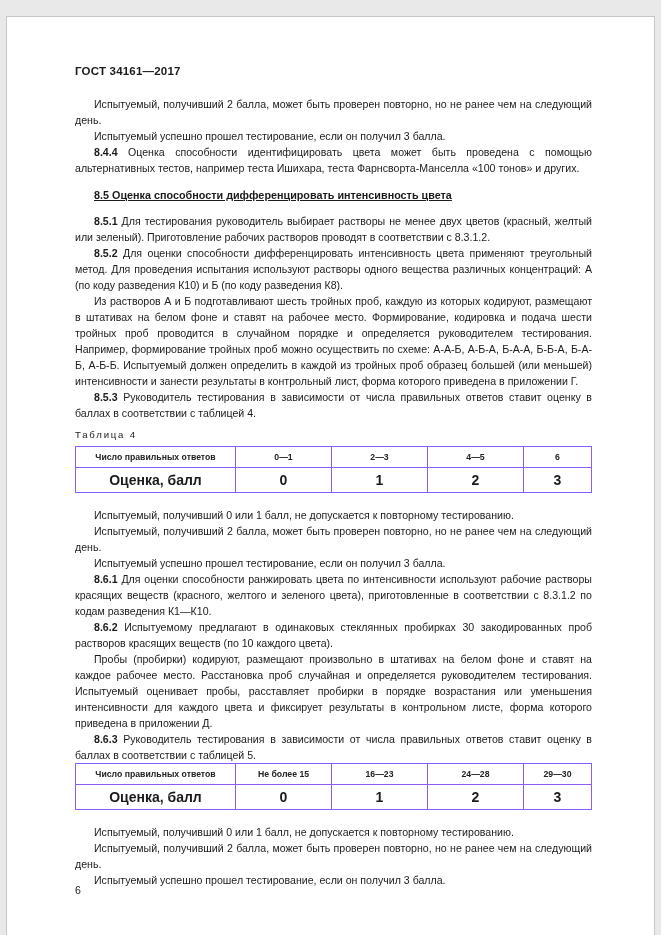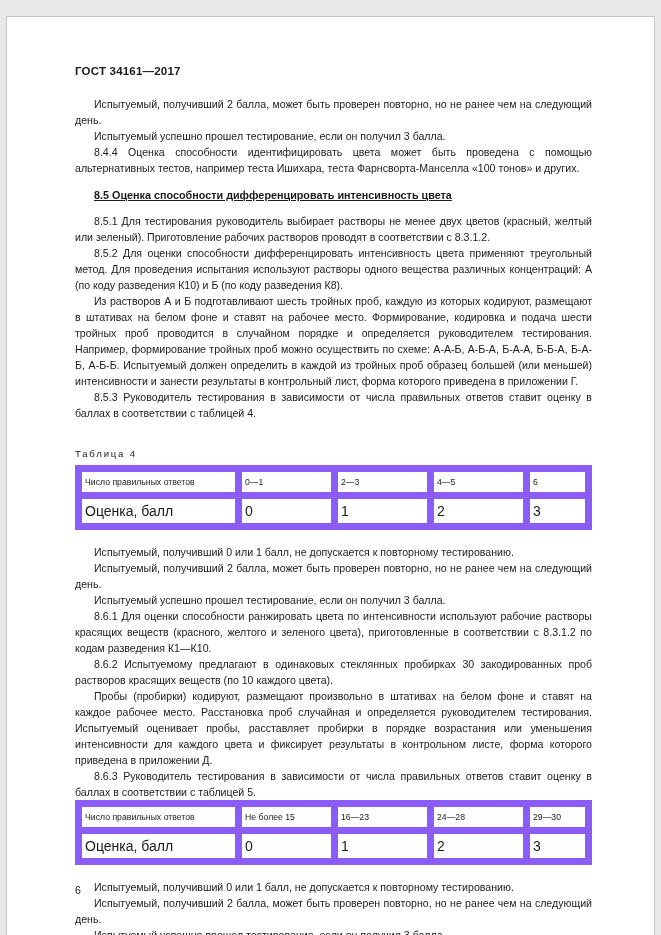--- a/index.html
+++ b/index.html
@@ -38,46 +38,48 @@
     margin-bottom: 19px;
   }
   .body-p {
     margin: 0;
     font-size: 10.6px;
     line-height: 16px;
     text-align: justify;
     text-indent: 19px;
   }
   .num {
-    font-weight: normal;
+    font-weight: bold;
   }
   .num::after {
     content: " ";
     white-space: pre;
   }
   .sec-title {
     font-size: 10.8px;
     font-weight: bold;
     margin: 13px 0 12px 19px;
     text-decoration: underline;
   }
   .tbl-caption {
     font-size: 9.6px;
     letter-spacing: 1.8px;
-    margin: 27px 0 6px 0;
+    margin: 8px 0 6px 0;
     color: #222222;
   }
   .gost-table {
     border-collapse: collapse;
     width: 100%;
     margin: 0 0 14px 0;
   }
   .gost-table td {
-    border: 7px solid #8b5cf6;
+    border: 1px solid #8b5cf6;
+    text-align: center;
     vertical-align: middle;
+    font-weight: bold;
   }
   .gost-table .th {
     font-size: 8.7px;
     padding: 5px 3px;
     color: #222222;
   }
   .gost-table .tv {
     font-size: 14px;
     padding: 4px 3px;
   }

